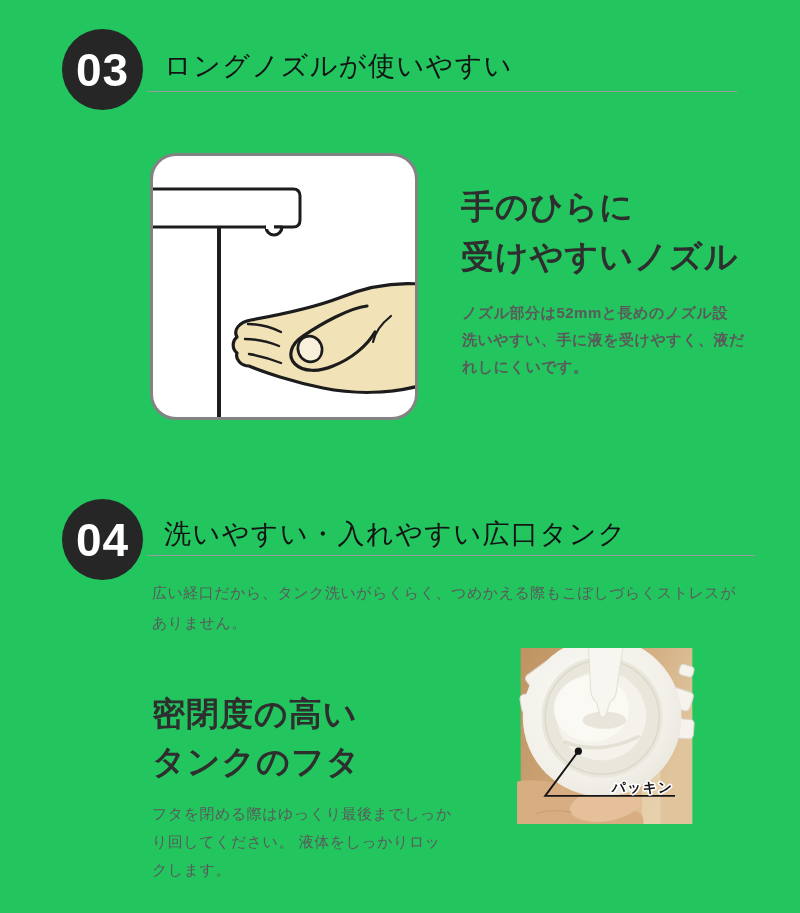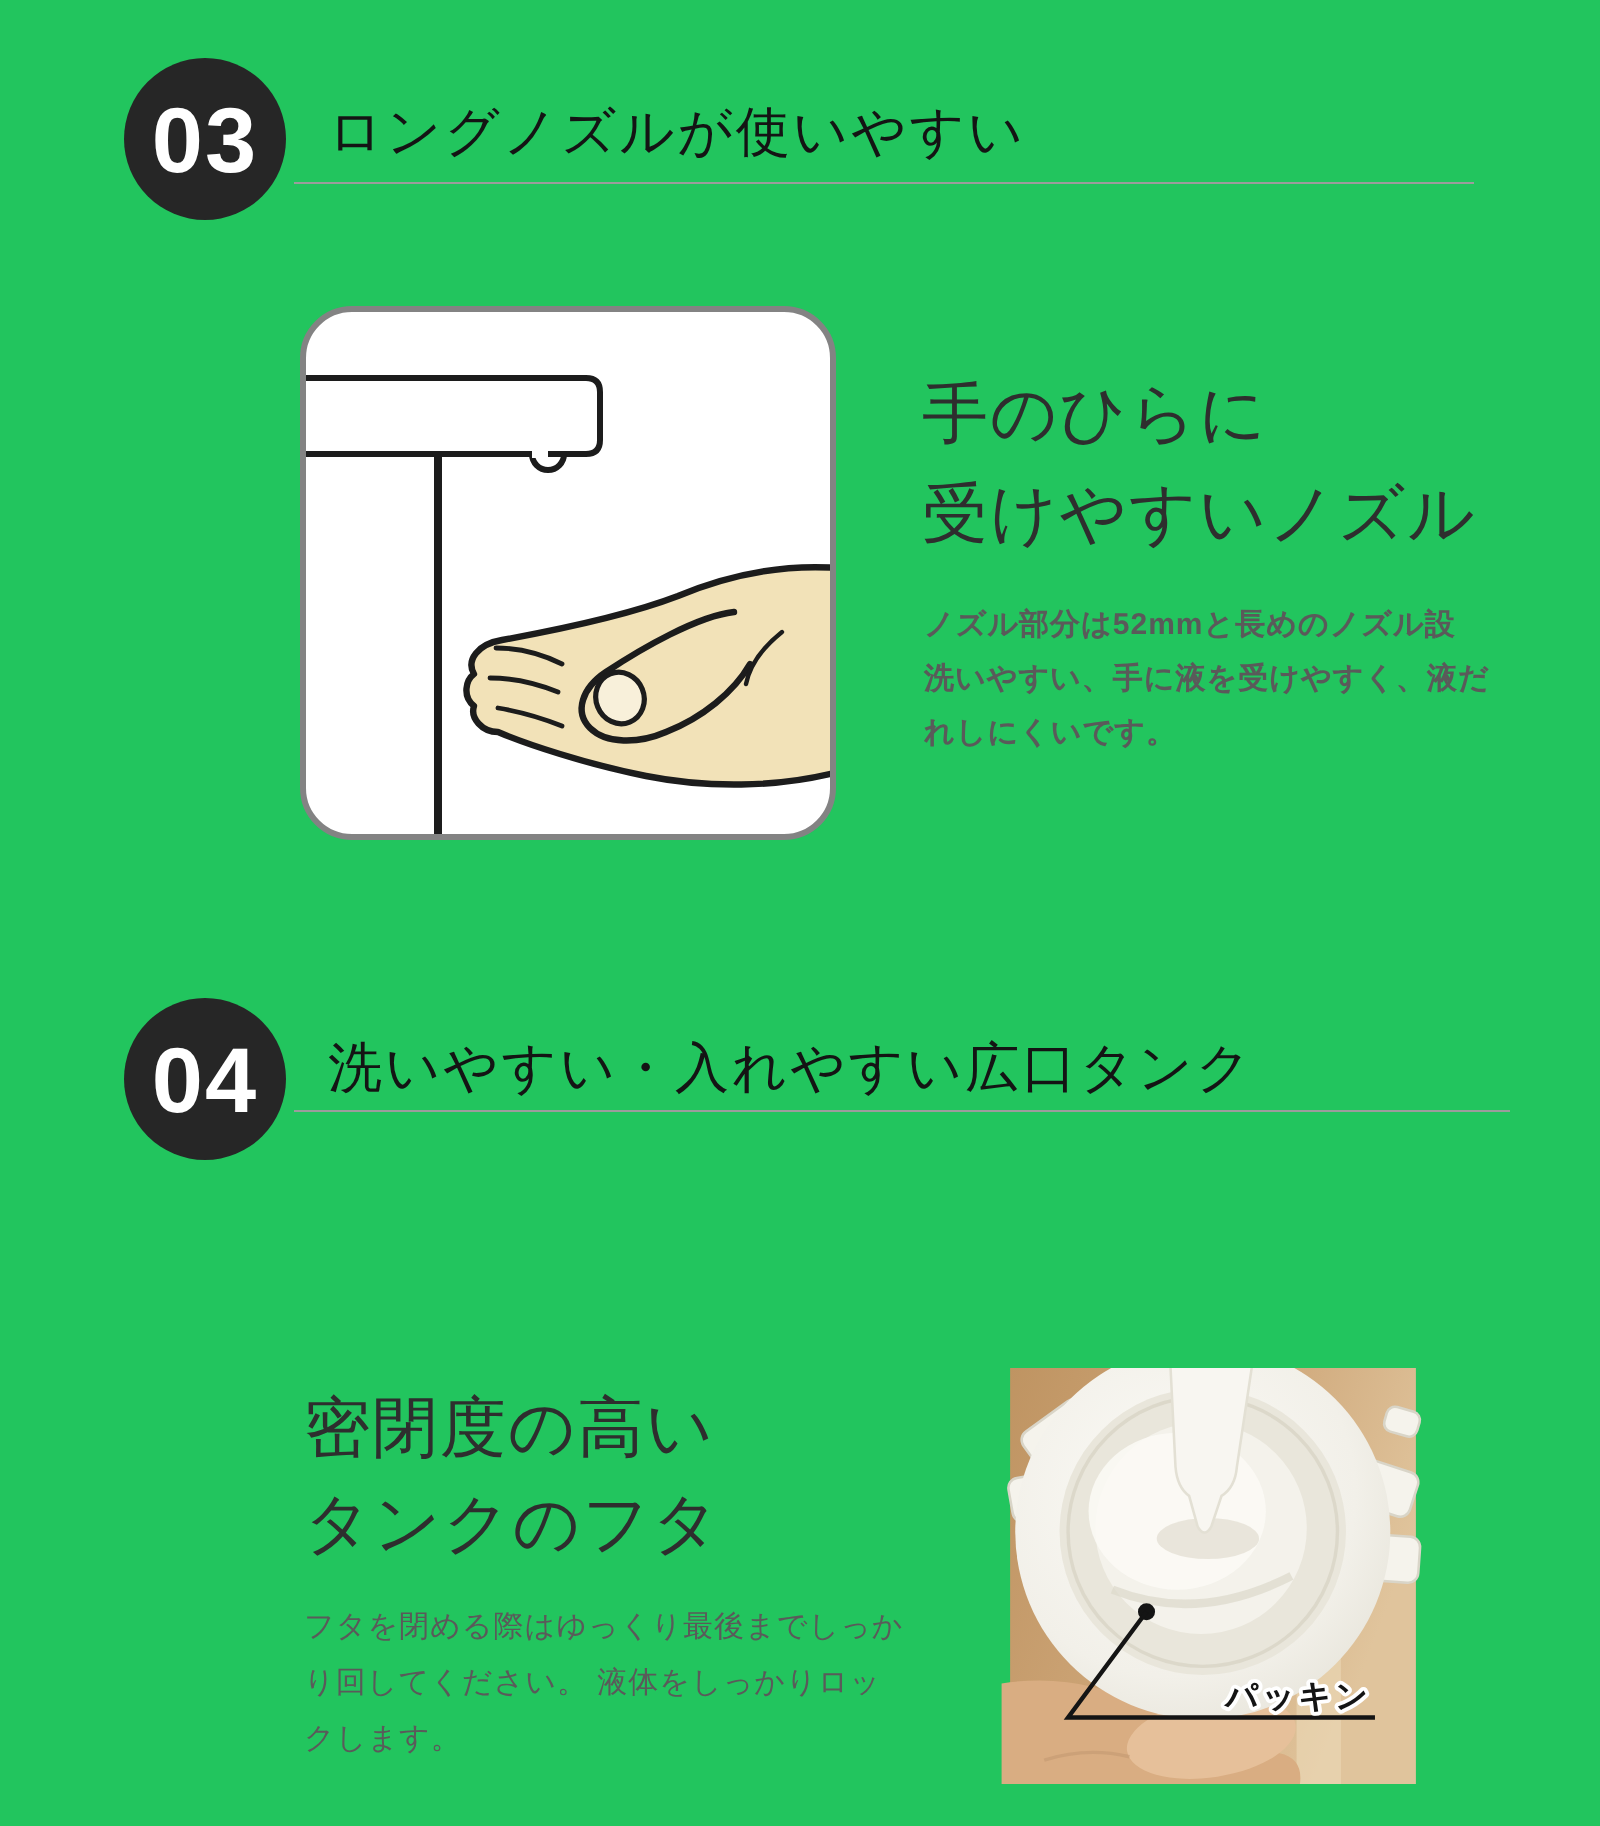--- a/index.html
+++ b/index.html
@@ -27,35 +27,35 @@
   .rule-03 { left:147px; top:91px; width:590px; }
   .rule-04 { left:147px; top:555px; width:608px; }
 
   .illust-box {
     position:absolute; left:150px; top:153px; width:268px; height:267px;
     border:3px solid #838383; border-radius:26px; background:#ffffff; overflow:hidden;
   }
   .illust-box svg { display:block; width:100%; height:100%; }
 
   .subheading {
-    position:absolute; font-size:33px; line-height:50px; font-weight:400;
+    position:absolute; font-size:33px; line-height:50px; font-weight:700;
     color:#2e2e2e; letter-spacing:1px; white-space:nowrap;
   }
   .sub-03 { left:461px; top:182px; }
   .sub-04 { left:152px; top:690px; line-height:48px; }
   .subheading span { display:block; }
 
   .body-text { position:absolute; font-size:15px; color:#5a5a5a; letter-spacing:0.5px; }
   .body-text span { display:block; white-space:nowrap; }
   .body-03 { left:462px; top:299px; line-height:27px;font-weight:bold; }
   .intro-04 { left:152px; top:578px; line-height:30px; }
   .body-04 { left:152px; top:800px; line-height:28px; }
 
   .photo {
-    position:absolute; left:478px; top:684px; width:238px; height:208px; overflow:hidden;padding-left:19px;
+    position:absolute; left:478px; top:648px; width:238px; height:176px; overflow:hidden;padding-left:19px;
   }
   .photo svg { display:block; width:100%; height:100%; }
 </style>
 </head>
 <body>
 
 <div class="page">
 
   <div class="badge badge-03">
     <span>03</span>
@@ -109,20 +109,24 @@
     <span>洗いやすい、手に液を受けやすく、液だ</span>
     <span>れしにくいです。</span>
   </p>
 
   <div class="badge badge-04">
     <span>04</span>
   </div>
   <h2 class="section-title title-04">洗いやすい・入れやすい広口タンク</h2>
   <div class="rule rule-04"></div>
 
+  <p class="body-text intro-04">
+    <span>広い経口だから、タンク洗いがらくらく、つめかえる際もこぼしづらくストレスが</span>
+    <span>ありません。</span>
+  </p>
 
   <h3 class="subheading sub-04">
     <span>密閉度の高い</span>
     <span>タンクのフタ</span>
   </h3>
   <p class="body-text body-04">
     <span>フタを閉める際はゆっくり最後までしっか</span>
     <span>り回してください。 液体をしっかりロッ</span>
     <span>クします。</span>
   </p>

